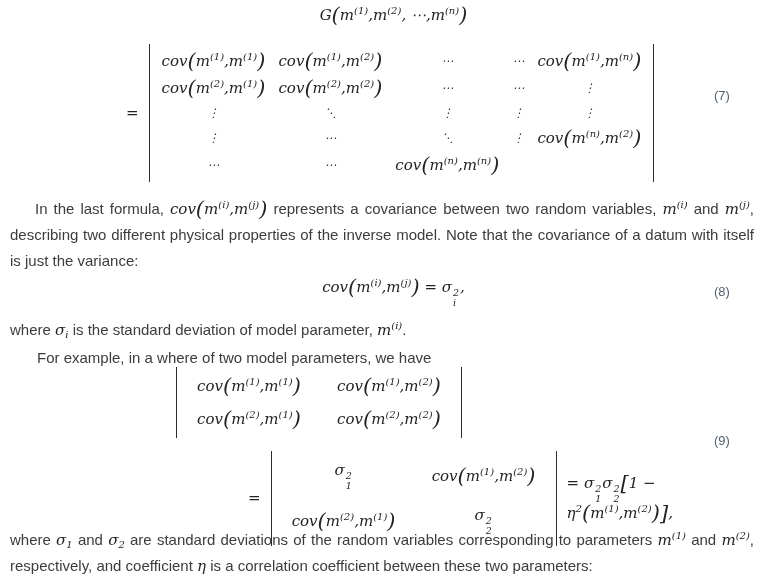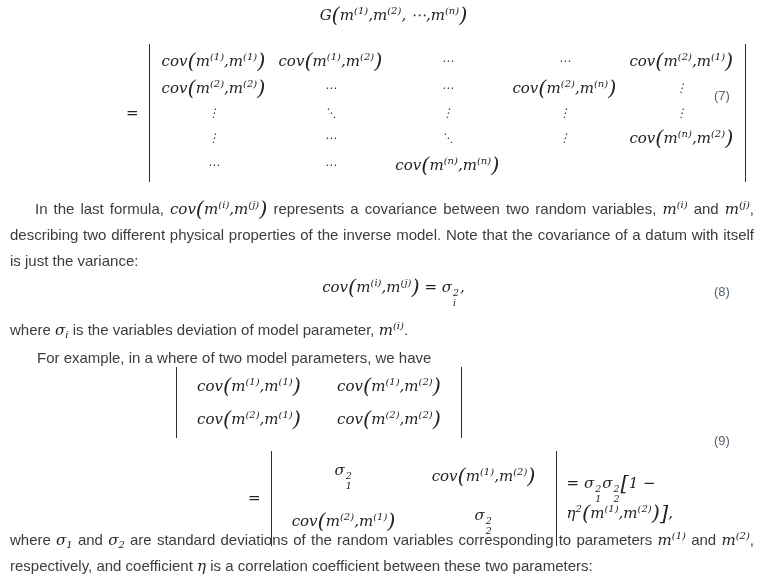--- a/index.html
+++ b/index.html
@@ -35,25 +35,25 @@
 
   <div class="ctr math" style="top:6px;">G<span class="bp">(</span>m<sup>(1)</sup>,m<sup>(2)</sup>, ⋯,m<sup>(n)</sup><span class="bp">)</span></div>
 
   <div class="eqrow" style="left:126px;top:44px;">
     <span class="math">=</span>
     <div class="matrix matrix7" style="grid-template-columns: repeat(5, auto);">
         <div class="mcell">cov<span class="bp">(</span>m<sup>(1)</sup>,m<sup>(1)</sup><span class="bp">)</span></div>
         <div class="mcell">cov<span class="bp">(</span>m<sup>(1)</sup>,m<sup>(2)</sup><span class="bp">)</span></div>
         <div class="mcell dots">⋯</div>
         <div class="mcell dots">⋯</div>
+        <div class="mcell">cov<span class="bp">(</span>m<sup>(1)</sup>,m<sup>(n)</sup><span class="bp">)</span></div>
         <div class="mcell">cov<span class="bp">(</span>m<sup>(2)</sup>,m<sup>(1)</sup><span class="bp">)</span></div>
         <div class="mcell">cov<span class="bp">(</span>m<sup>(2)</sup>,m<sup>(2)</sup><span class="bp">)</span></div>
         <div class="mcell dots">⋯</div>
         <div class="mcell dots">⋯</div>
-        <div class="mcell">cov<span class="bp">(</span>m<sup>(2)</sup>,m<sup>(n)</sup><span class="bp">)</span></div>
         <div class="mcell dots">⋮</div>
         <div class="mcell dots">⋮</div>
         <div class="mcell dots">⋱</div>
         <div class="mcell dots">⋮</div>
         <div class="mcell dots">⋮</div>
         <div class="mcell dots">⋮</div>
         <div class="mcell dots">⋮</div>
         <div class="mcell dots">⋯</div>
         <div class="mcell dots">⋱</div>
         <div class="mcell dots">⋮</div>
@@ -66,21 +66,21 @@
   <div class="eqlabel" style="top:88px;">(7)</div>
 
   <p class="para" style="left:10px;top:196px;width:744px;text-align:justify;text-indent:25px;"><span>In the last formula, </span><span class="math im">cov<span class="bp">(</span>m<sup>(i)</sup>,m<sup>(j)</sup><span class="bp">)</span></span><span> represents a covariance between two random variables, </span><span class="math im">m<sup>(i)</sup></span><span> and </span><span class="math im">m<sup>(j)</sup></span><span>, describing two different physical properties of the inverse model. Note that the covariance of a datum with itself is just the variance:</span></p>
 
   <div class="ctr math" style="top:278px;">cov<span class="bp">(</span>m<sup>(i)</sup>,m<sup>(j)</sup><span class="bp">)</span> = σ<span class="stk">
         <span>2</span>
         <span>i</span>
       </span>,</div>
   <div class="eqlabel" style="top:284px;">(8)</div>
 
-  <p class="para" style="left:10px;top:317px;"><span>where </span><span class="math im">σ<sub>i</sub></span><span> is the variables deviation of model parameter, </span><span class="math im">m<sup>(i)</sup></span><span>.</span></p>
+  <p class="para" style="left:10px;top:317px;"><span>where </span><span class="math im">σ<sub>i</sub></span><span> is the standard deviation of model parameter, </span><span class="math im">m<sup>(i)</sup></span><span>.</span></p>
 
   <p class="para" style="left:10px;top:345px;text-indent:27px;"><span>For example, in a where of two model parameters, we have</span></p>
 
   <div class="eqrow" style="left:176px;top:367px;">
     <div class="matrix matrix9" style="grid-template-columns: repeat(2, auto);">
         <div class="mcell">cov<span class="bp">(</span>m<sup>(1)</sup>,m<sup>(1)</sup><span class="bp">)</span></div>
         <div class="mcell">cov<span class="bp">(</span>m<sup>(1)</sup>,m<sup>(2)</sup><span class="bp">)</span></div>
         <div class="mcell">cov<span class="bp">(</span>m<sup>(2)</sup>,m<sup>(1)</sup><span class="bp">)</span></div>
         <div class="mcell">cov<span class="bp">(</span>m<sup>(2)</sup>,m<sup>(2)</sup><span class="bp">)</span></div>
       </div>

